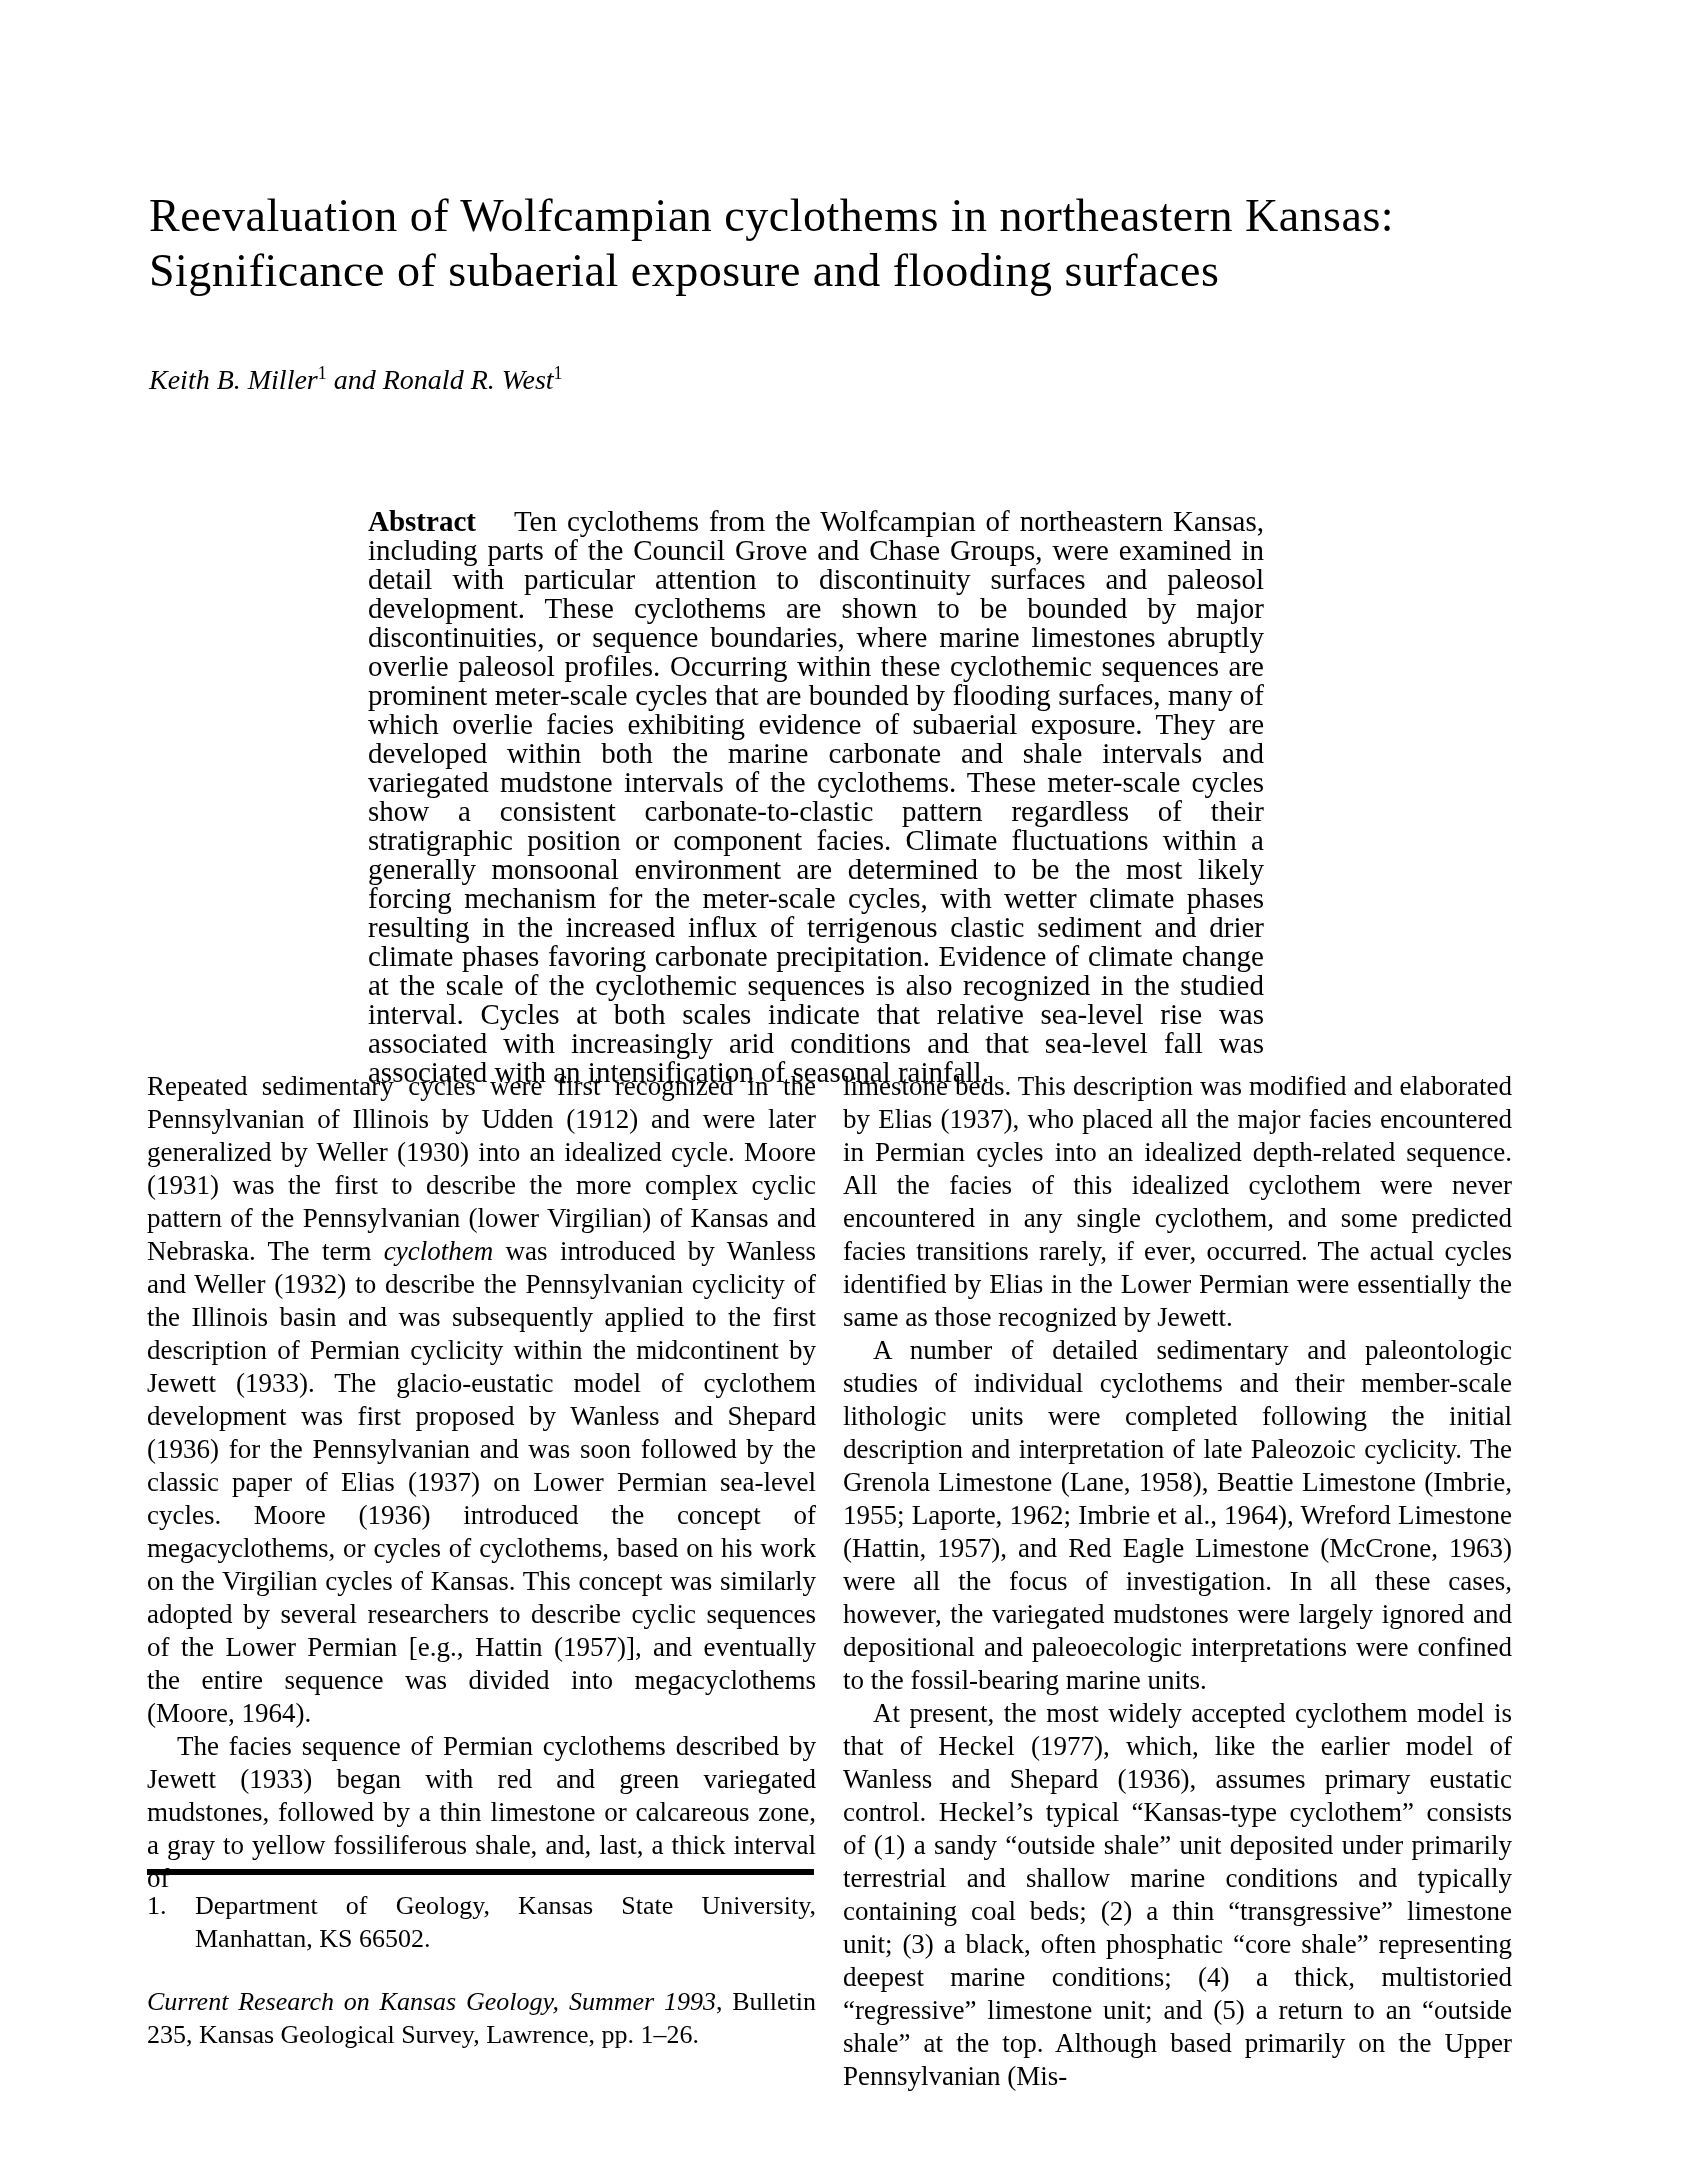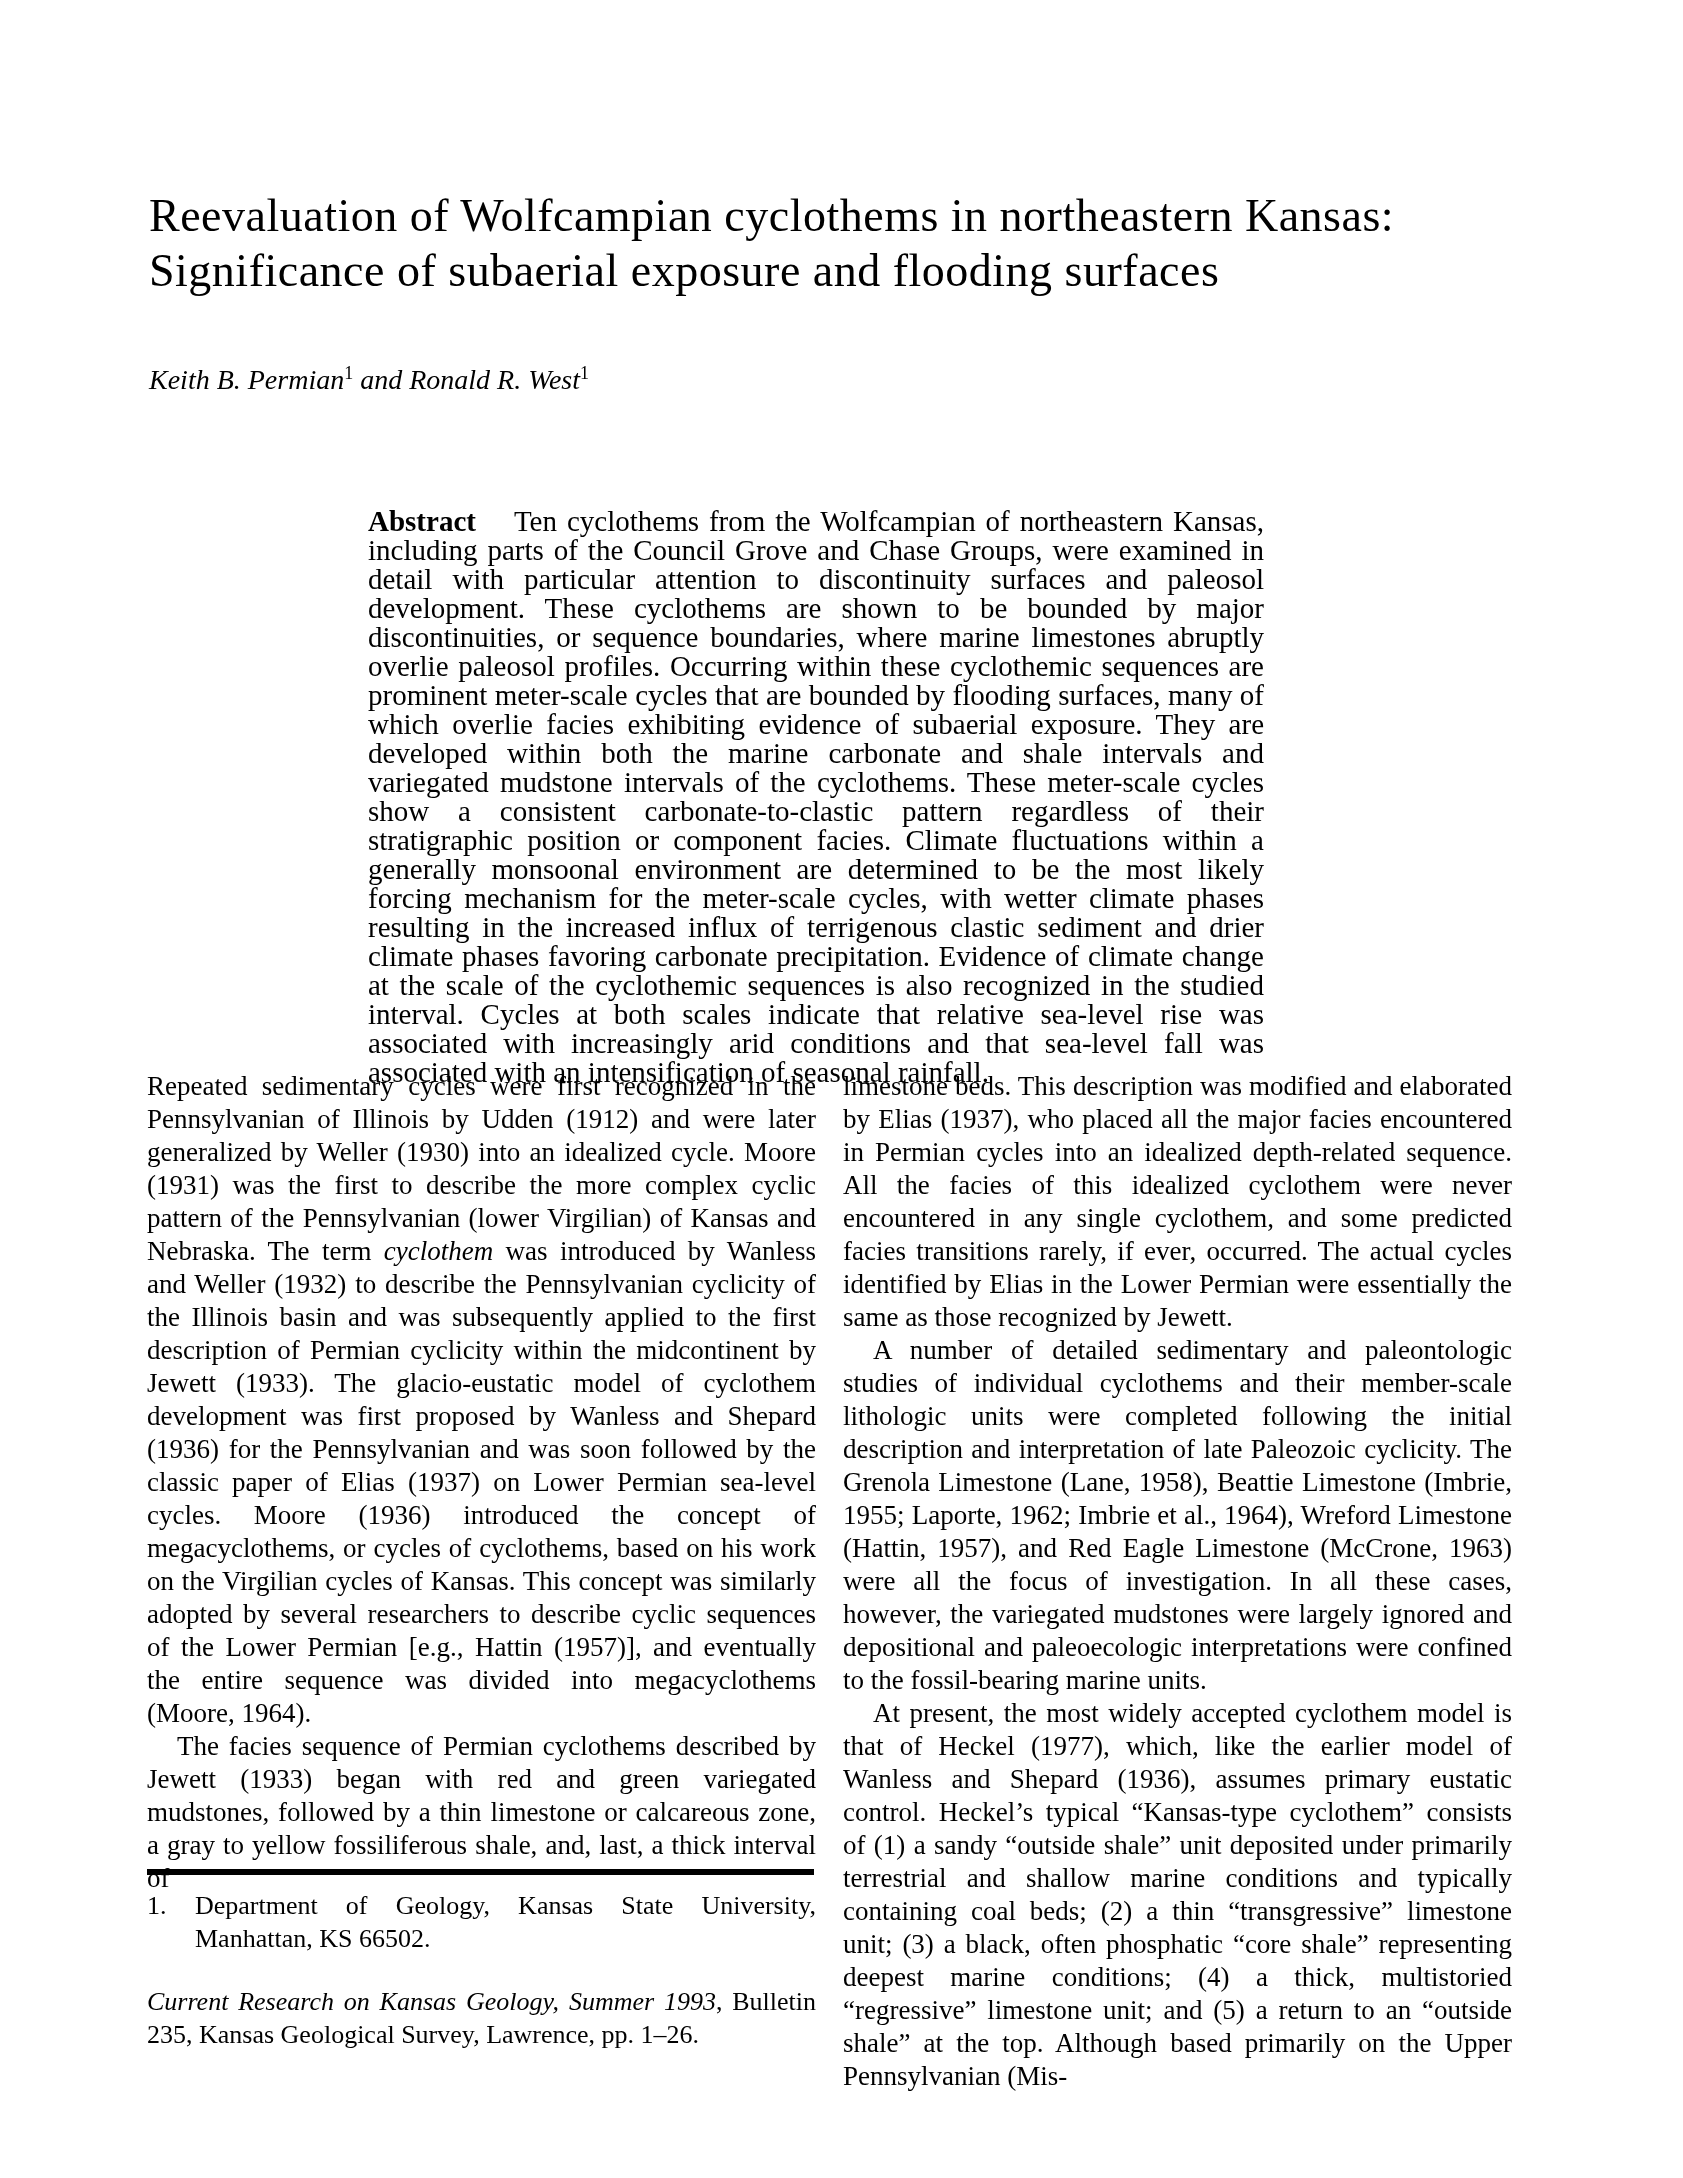--- a/index.html
+++ b/index.html
@@ -100,21 +100,21 @@
 <body>
 
 <div class="page">
 
   <h1 class="paper-title">
     <span>Reevaluation of Wolfcampian cyclothems in northeastern Kansas:</span><br>
     <span>Significance of subaerial exposure and flooding surfaces</span>
   </h1>
 
   <div class="authors">
-    <span>Keith B. Permian</span><sup>1</sup><span> and </span><span>Ronald R. West</span><sup>1</sup>
+    <span>Keith B. Miller</span><sup>1</sup><span> and </span><span>Ronald R. West</span><sup>1</sup>
   </div>
 
   <div class="abstract">
     <span class="abstract-label">Abstract</span><span>Ten cyclothems from the Wolfcampian of northeastern Kansas, including parts of the Council Grove and Chase Groups, were examined in detail with particular attention to discontinuity surfaces and paleosol development. These cyclothems are shown to be bounded by major discontinuities, or sequence boundaries, where marine limestones abruptly overlie paleosol profiles. Occurring within these cyclothemic sequences are prominent meter-scale cycles that are bounded by flooding surfaces, many of which overlie facies exhibiting evidence of subaerial exposure. They are developed within both the marine carbonate and shale intervals and variegated mudstone intervals of the cyclothems. These meter-scale cycles show a consistent carbonate-to-clastic pattern regardless of their stratigraphic position or component facies. Climate fluctuations within a generally monsoonal environment are determined to be the most likely forcing mechanism for the meter-scale cycles, with wetter climate phases resulting in the increased influx of terrigenous clastic sediment and drier climate phases favoring carbonate precipitation. Evidence of climate change at the scale of the cyclothemic sequences is also recognized in the studied interval. Cycles at both scales indicate that relative sea-level rise was associated with increasingly arid conditions and that sea-level fall was associated with an intensification of seasonal rainfall.</span>
   </div>
 
   <div class="col col-left">
     <p><span>Repeated sedimentary cycles were first recognized in the Pennsylvanian of Illinois by Udden (1912) and were later generalized by Weller (1930) into an idealized cycle. Moore (1931) was the first to describe the more complex cyclic pattern of the Pennsylvanian (lower Virgilian) of Kansas and Nebraska. The term </span><span class="italic">cyclothem</span><span> was introduced by Wanless and Weller (1932) to describe the Pennsylvanian cyclicity of the Illinois basin and was subsequently applied to the first description of Permian cyclicity within the midcontinent by Jewett (1933). The glacio-eustatic model of cyclothem development was first proposed by Wanless and Shepard (1936) for the Pennsylvanian and was soon followed by the classic paper of Elias (1937) on Lower Permian sea-level cycles. Moore (1936) introduced the concept of megacyclothems, or cycles of cyclothems, based on his work on the Virgilian cycles of Kansas. This concept was similarly adopted by several researchers to describe cyclic sequences of the Lower Permian [e.g., Hattin (1957)], and eventually the entire sequence was divided into megacyclothems (Moore, 1964).</span></p>
     <p class="indent">The facies sequence of Permian cyclothems described by Jewett (1933) began with red and green variegated mudstones, followed by a thin limestone or calcareous zone, a gray to yellow fossiliferous shale, and, last, a thick interval of</p>
   </div>

